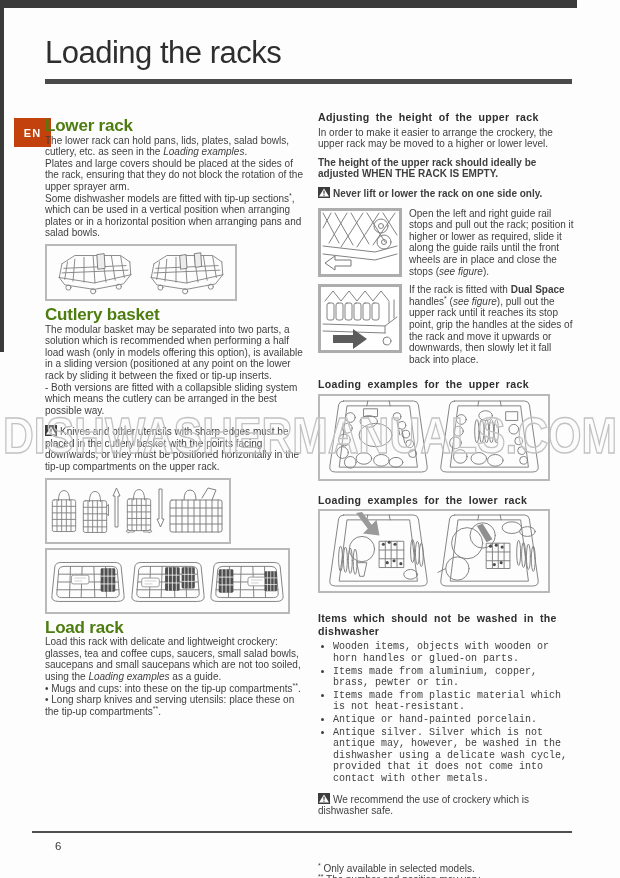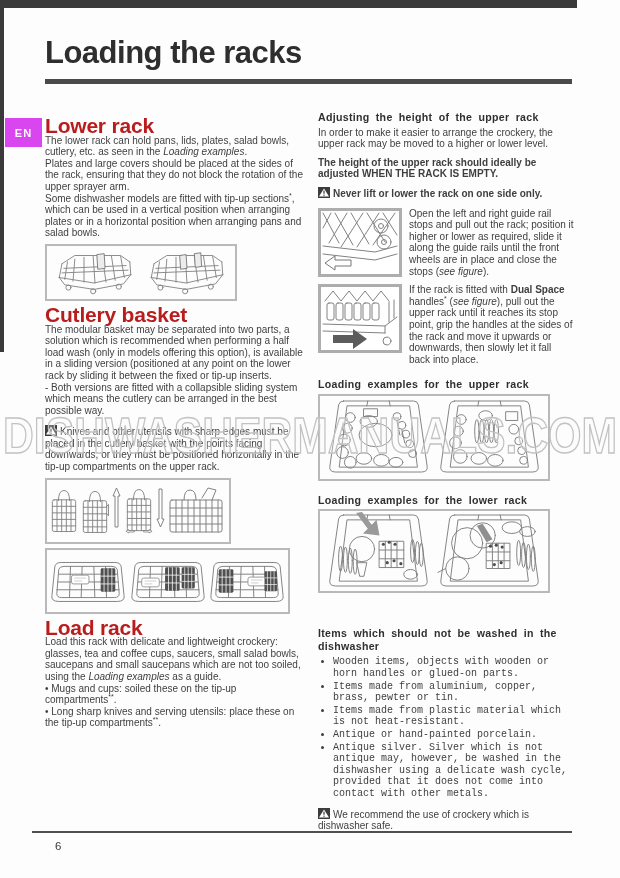--- a/index.html
+++ b/index.html
@@ -1,33 +1,33 @@
 <!DOCTYPE html>
 <html><head>
 <meta charset="utf-8">
 <style>
   html,body{margin:0;padding:0;background:#e9e9e9;}
   *{box-sizing:border-box;}
   .page{position:relative;width:620px;height:878px;background:#fdfdfd;overflow:hidden;
         font-family:"Liberation Sans","DejaVu Sans",sans-serif;color:#3f3f3f;}
   .topbar{position:absolute;left:0;top:0;width:577px;height:8px;background:#3a3a3a;}
   .leftstrip{position:absolute;left:0;top:0;width:4px;height:352px;background:#3a3a3a;}
-  .en-badge{position:absolute;left:5px;top:118px;width:37px;height:29px;background:#d946ef;
+  .en-badge{position:absolute;left:14px;top:118px;width:37px;height:29px;background:#c2410c;
             color:#fff;font-weight:bold;font-size:11px;letter-spacing:1px;
             display:flex;align-items:center;justify-content:center;}
-  .title{position:absolute;left:45px;top:14px;font-size:31px;font-weight:bold;color:#2e2e2e;letter-spacing:-0.5px;}
+  .title{position:absolute;left:45px;top:14px;font-size:31px;font-weight:normal;color:#2e2e2e;letter-spacing:-0.5px;}
   .title-rule{position:absolute;left:45px;top:79px;width:527px;height:5px;background:#4a4a4a;}
   .col{position:absolute;top:112px;font-size:10px;line-height:11.6px;}
   .col-l{left:45px;width:263px;}
   .col-r{left:318px;width:257px;}
   p{margin:0;}
   .b{font-weight:bold;}
   .i{font-style:italic;}
   sup{font-size:7px;vertical-align:super;line-height:0;}
-  h2{margin:8px 0 3px 0;font-size:21px;color:#b91c1c;letter-spacing:-0.2px;}
+  h2{margin:8px 0 3px 0;font-size:17px;color:#4d7c0f;letter-spacing:-0.2px;}
   .h-spaced{font-weight:bold;font-size:10.6px;color:#303030;word-spacing:3px;letter-spacing:0.3px;margin:0 0 3px 0;}
   .warn-ico{display:inline-block;width:12px;height:11px;vertical-align:-1px;margin-right:3px;}
   .figbox{border:2px solid #b9b9b9;background:#fdfdfd;display:flex;align-items:center;
           justify-content:space-evenly;overflow:hidden;}
   .fig-lower{width:192px;height:57px;margin:5px 0 2px 0;}
   .fig-cutlery{width:186px;height:66px;margin:5px 0 4px 0;}
   .fig-pos{width:245px;height:66px;margin:3px 0 4px 0;}
   .fig-load{width:232px;height:87px;margin:3px 0 0 0;}
   .fig-load2{width:232px;height:84px;margin:3px 0 0 0;}
   .step{display:flex;margin-top:0;}
@@ -177,21 +177,21 @@
       <svg width="76" height="50" viewBox="0 0 78 48">
           <use href="#rackT"></use>
           <use href="#tag" transform="translate(40,20)"></use>
           <use href="#bkt" transform="translate(10,12)"></use>
           <use href="#bkt" transform="translate(57,14) scale(0.85)"></use>
         </svg>
     </div>
 
     <h2>Load rack</h2>
     <p><span>Load this rack with delicate and lightweight crockery: glasses, tea and coffee cups, saucers, small salad bowls, saucepans and small saucepans which are not too soiled, using the </span><span class="i">Loading examples</span><span> as a guide.</span></p>
-    <p><span>• Mugs and cups: soiled these on the tip-up compartments</span><sup>**</sup><span>.</span></p>
+    <p><span>• Mugs and cups: into these on the tip-up compartments</span><sup>**</sup><span>.</span></p>
     <p><span>• Long sharp knives and serving utensils: place these on the tip-up compartments</span><sup>**</sup><span>.</span></p>
   </div>
 
   <div class="col col-r">
 
     <p class="h-spaced">Adjusting the height of the upper rack</p>
     <p>In order to make it easier to arrange the crockery, the upper rack may be moved to a higher or lower level.</p>
     <p class="b" style="margin:7px 0">The height of the upper rack should ideally be adjusted WHEN THE RACK IS EMPTY.</p>
     <p class="b" style="margin:7px 0 8px 0">
       <svg class="warn-ico" viewBox="0 0 12 11">
@@ -336,21 +336,21 @@
         <g fill="#4d4d4d">
             <circle cx="56" cy="35" r="1.6"></circle>
             <circle cx="62" cy="34" r="1.6"></circle>
             <circle cx="68" cy="36" r="1.6"></circle>
             <circle cx="60" cy="54" r="1.6"></circle>
             <circle cx="67" cy="52" r="1.6"></circle>
           </g>
       </svg>
     </div>
 
-    <p class="h-spaced" style="margin-top:34px;line-height:13px">Items which should not be washed in the dishwasher</p>
+    <p class="h-spaced" style="margin-top:19px;line-height:13px">Items which should not be washed in the dishwasher</p>
     <ul class="plain">
       <li>Wooden items, objects with wooden or horn handles or glued-on parts.</li>
       <li>Items made from aluminium, copper, brass, pewter or tin.</li>
       <li>Items made from plastic material which is not heat-resistant.</li>
       <li>Antique or hand-painted porcelain.</li>
       <li>Antique silver. Silver which is not antique may, however, be washed in the dishwasher using a delicate wash cycle, provided that it does not come into contact with other metals.</li>
     </ul>
 
     <p style="margin-top:8px">
       <svg class="warn-ico" viewBox="0 0 12 11">

